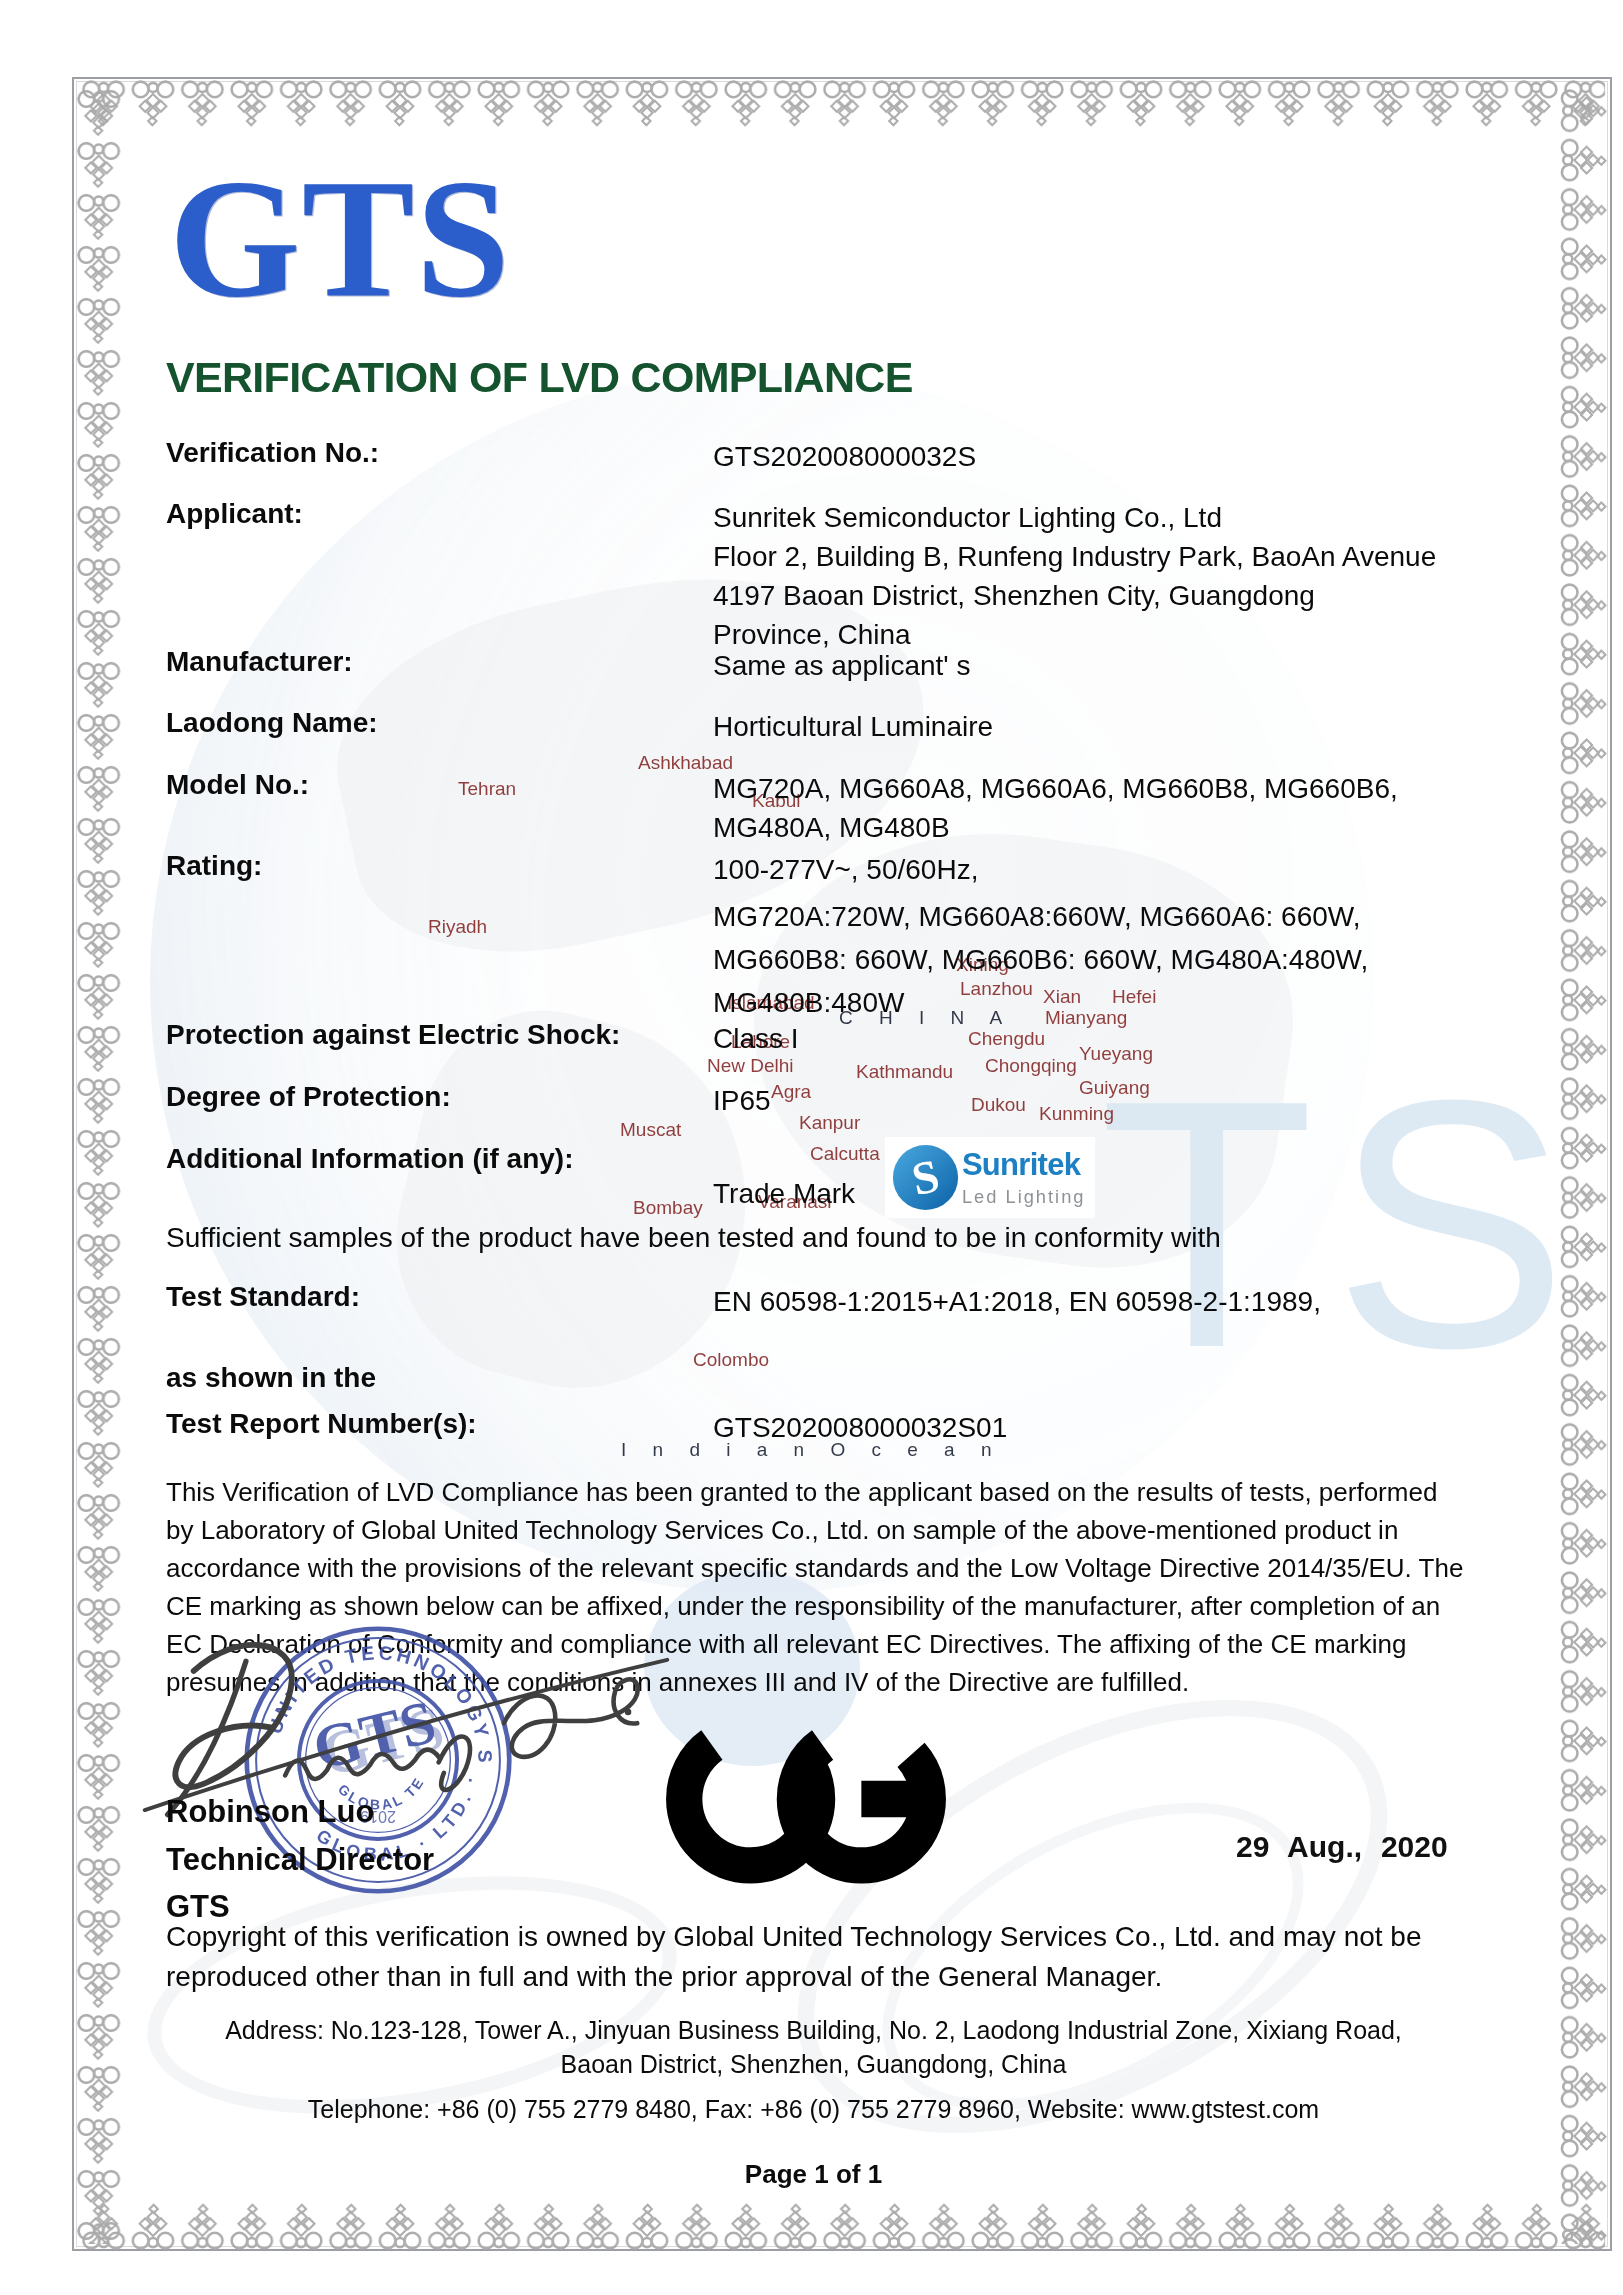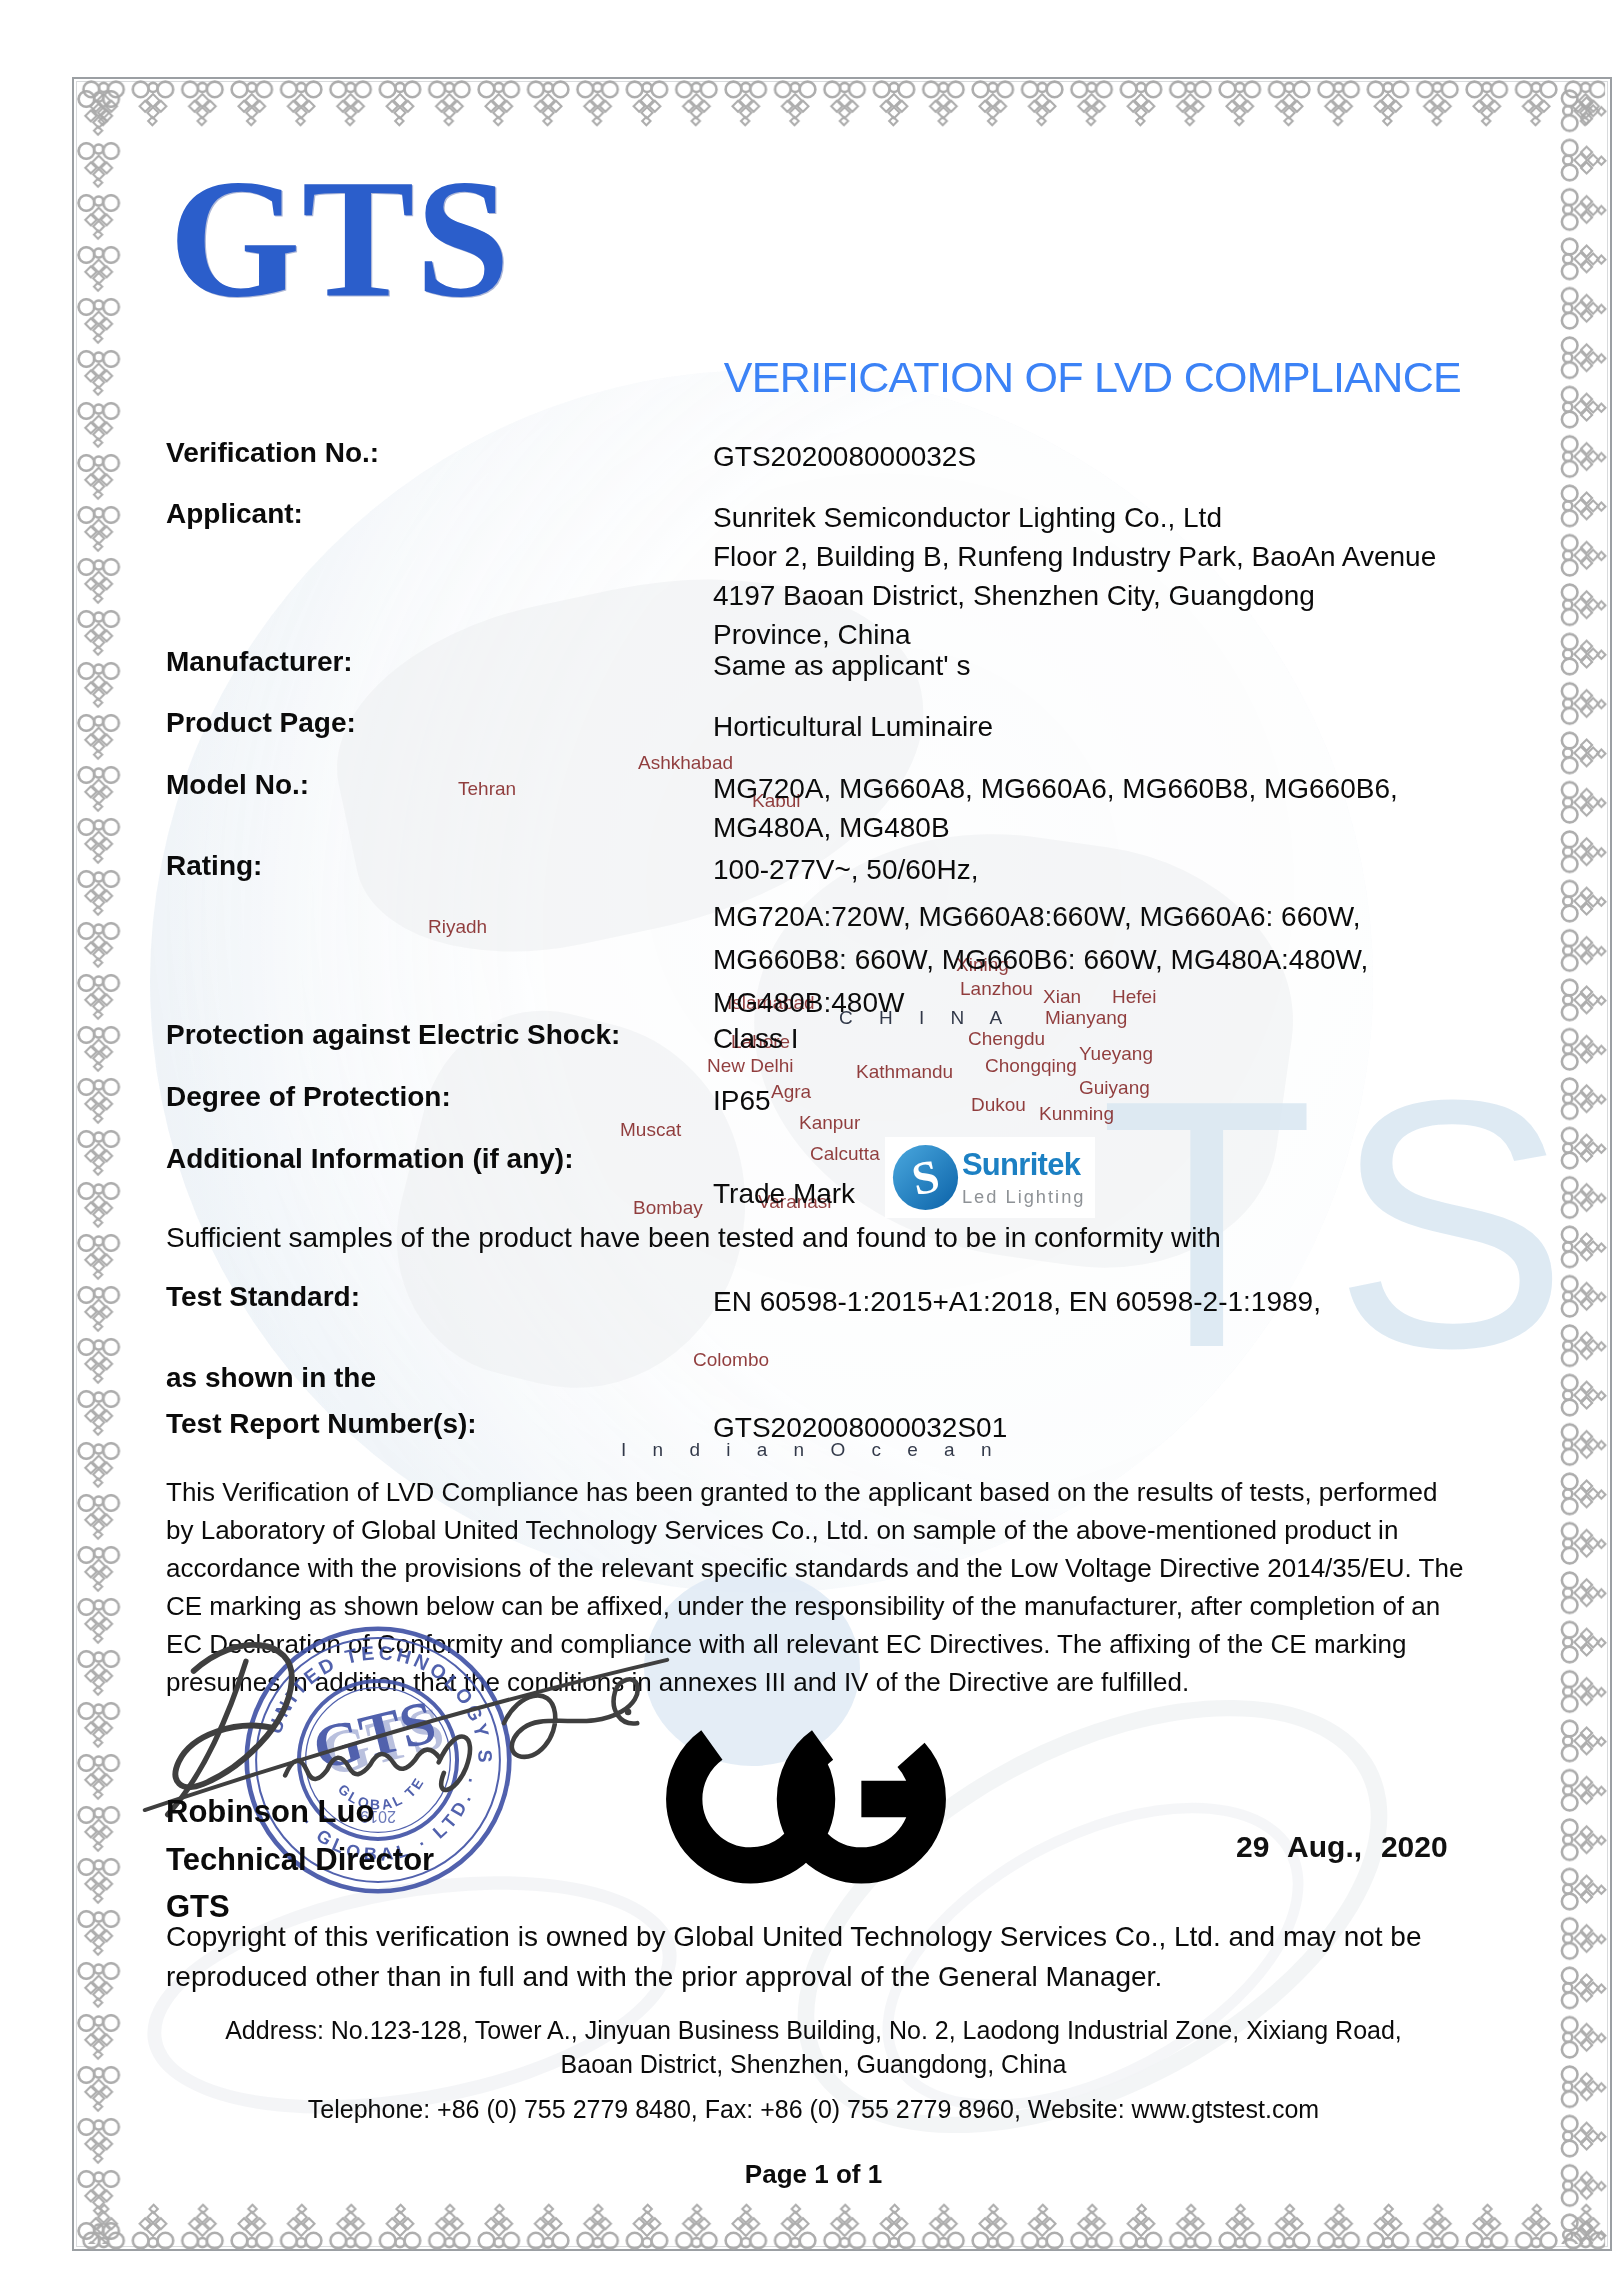--- a/index.html
+++ b/index.html
@@ -62,21 +62,21 @@
     font-size:169px; line-height:1; color:#2b5ecb; letter-spacing:1.3px;
     text-shadow:1.3px 1.3px 0 rgba(20,50,140,.35);
   }
   .company-name{
     position:absolute; left:523px; top:216px; z-index:4;
     font-size:38px; font-weight:bold; color:#0b0b0b; letter-spacing:0px;
     white-space:nowrap;
   }
   .doc-title{
     position:absolute; left:166px; top:353px; width:1295px; z-index:4;
-    text-align:right; font-size:43px; font-weight:normal; color:#3b82f6;
+    text-align:left; font-size:43px; font-weight:bold; color:#14532d;
     letter-spacing:-0.7px; white-space:nowrap;
   }
   .lbl{
     position:absolute; left:166px; font-size:28px; font-weight:bold; color:#0b0b0b;
     white-space:nowrap; z-index:4;
   }
   .val{
     position:absolute; left:713px; font-size:28px; color:#0b0b0b; z-index:4;
     white-space:nowrap; line-height:39px;
   }
@@ -244,21 +244,21 @@
   <div class="val" style="top:498px">
     <div>Sunritek Semiconductor Lighting Co., Ltd</div>
     <div>Floor 2, Building B, Runfeng Industry Park, BaoAn Avenue</div>
     <div>4197 Baoan District, Shenzhen City, Guangdong</div>
     <div>Province, China</div>
   </div>
 
   <div class="lbl" style="top:646px">Manufacturer:</div>
   <div class="val" style="top:646px">Same as applicant' s</div>
 
-  <div class="lbl" style="top:707px">Product Page:</div>
+  <div class="lbl" style="top:707px">Laodong Name:</div>
   <div class="val" style="top:707px">Horticultural Luminaire</div>
 
   <div class="lbl" style="top:769px">Model No.:</div>
   <div class="val" style="top:769px">
     <div>MG720A, MG660A8, MG660A6, MG660B8, MG660B6,</div>
     <div>MG480A, MG480B</div>
   </div>
 
   <div class="lbl" style="top:850px">Rating:</div>
   <div class="val" style="top:850px">100-277V~, 50/60Hz,</div>

